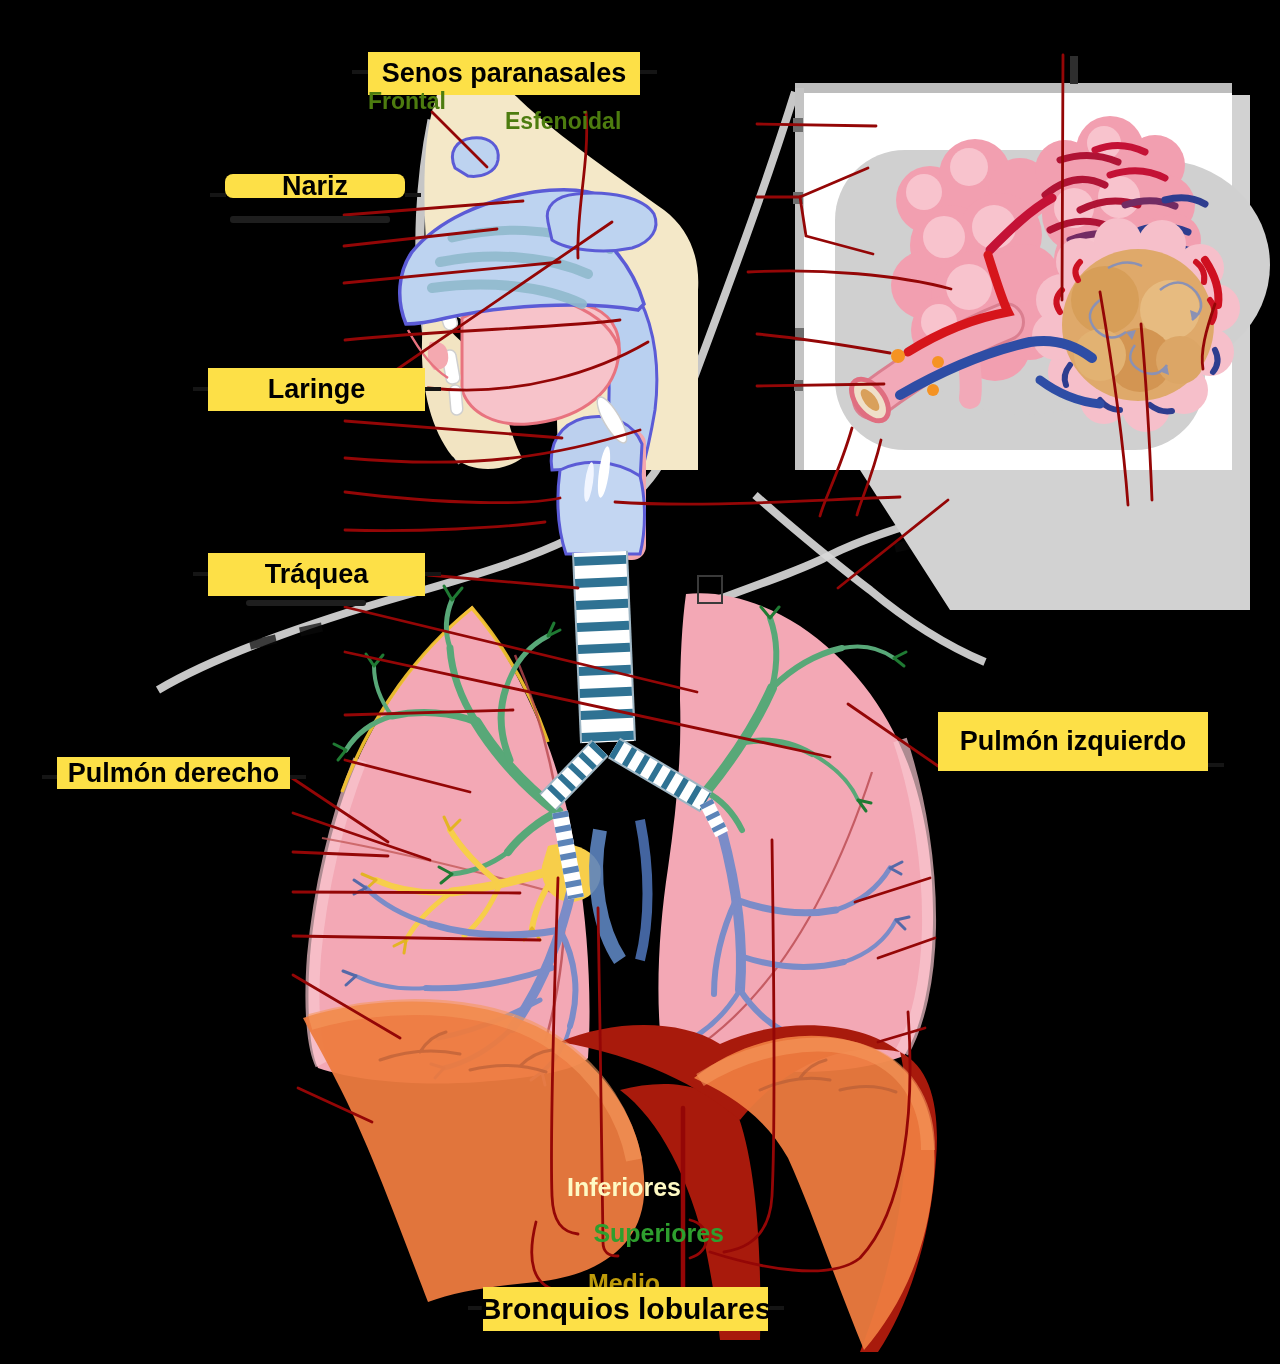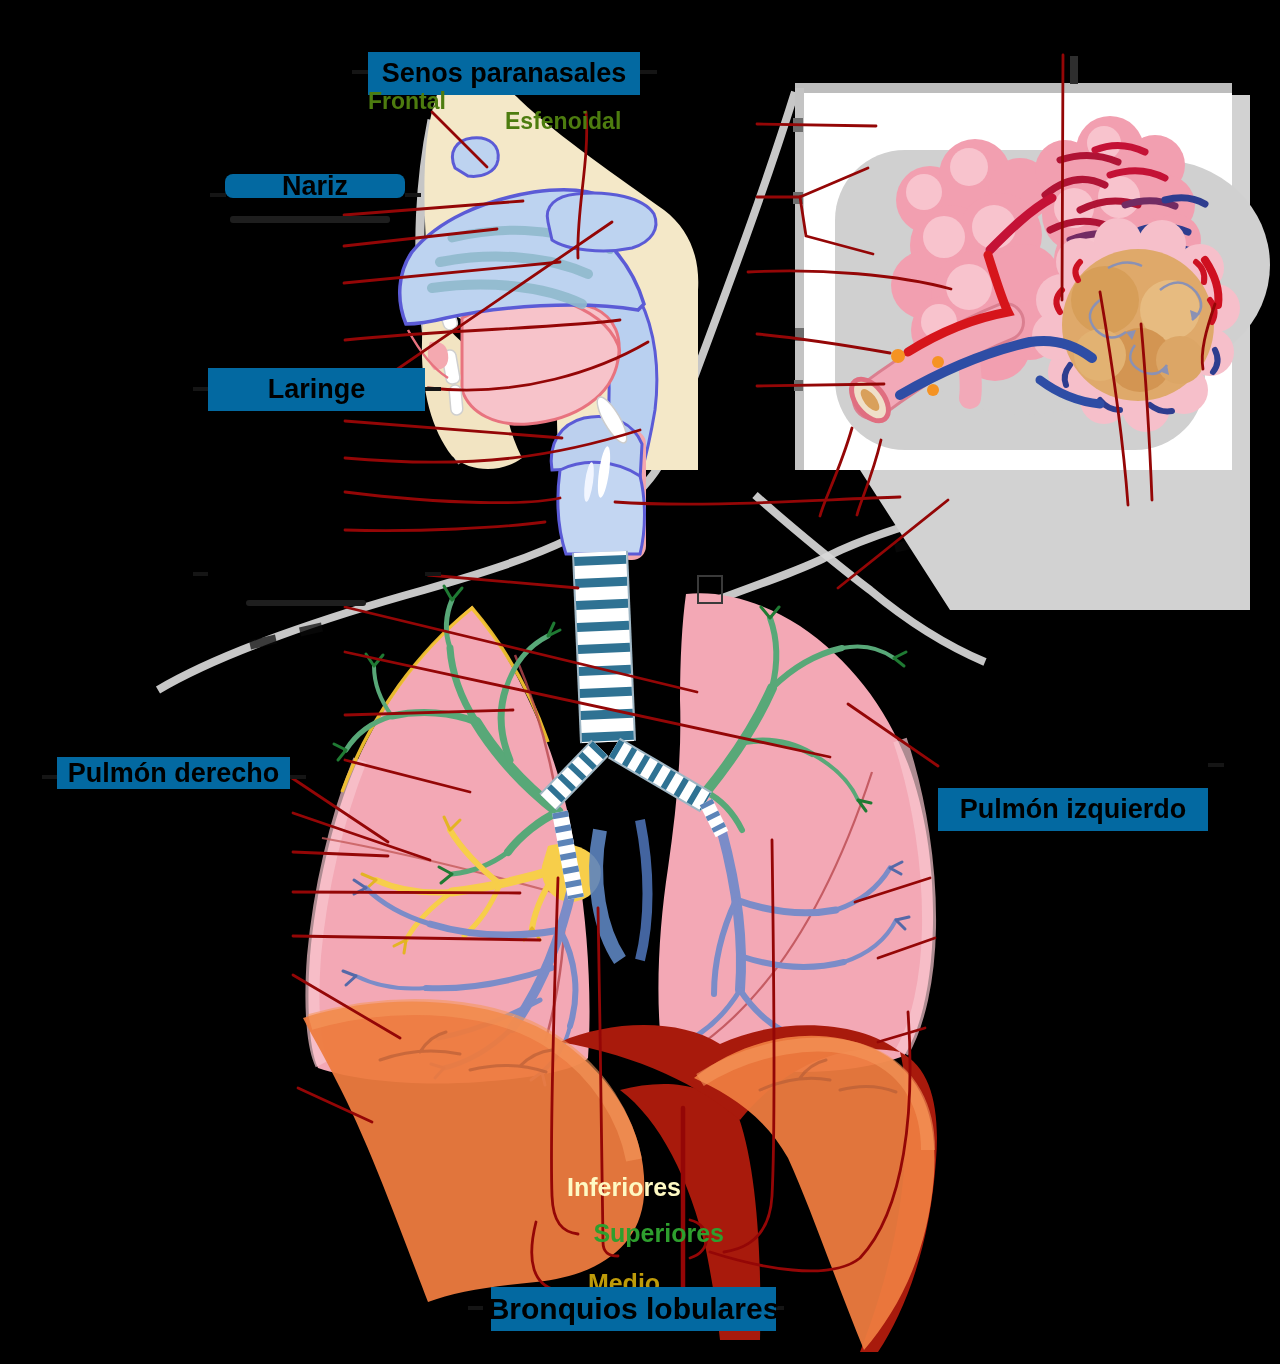--- a/index.html
+++ b/index.html
@@ -1,26 +1,26 @@
 <!DOCTYPE html>
 <html><head>
 <meta charset="utf-8">
 <style>
   html,body{margin:0;padding:0;background:#000;}
   #stage{position:relative;width:1280px;height:1364px;background:#000;overflow:hidden;
          font-family:"Liberation Sans", sans-serif;}
   #stage svg{position:absolute;left:0;top:0;}
-  .label-box{position:absolute;background:#0369a1;color:#000;font-weight:bold;
+  .label-box{position:absolute;background:#fde047;color:#000;font-weight:bold;
              display:flex;align-items:center;justify-content:center;
              font-size:27px;z-index:5;white-space:nowrap;}
   .partial-label{position:absolute;color:#4d7c0f;font-weight:bold;font-size:23px;z-index:6;
                  white-space:nowrap;}
   .legend-item{position:absolute;width:200px;text-align:center;font-weight:bold;
                font-size:25px;z-index:5;}
-  .big{font-size:30px;margin-left:8px;}
+  .big{font-size:30px;}
 </style>
 </head>
 <body>
 
 <div id="stage">
 
 <svg width="1280" height="1364" viewBox="0 0 1280 1364">
 
   <g fill="none" stroke="#D8D8D8" stroke-opacity="0.92">
     <path d="M795,92 C755,220 700,360 668,448 C636,528 520,562 424,590 C330,616 222,652 158,690" stroke-width="8"></path>
@@ -448,24 +448,25 @@
 
 <div class="label-box" style="left:368px;top:52px;width:272px;height:43px;">Senos paranasales</div>
 
 <div class="partial-label" style="left:368px;top:88px;">Frontal</div>
 <div class="partial-label" style="left:505px;top:88px;margin-top:20px;">Esfenoidal</div>
 
 <div class="label-box" style="left:225px;top:174px;width:180px;height:24px;border-radius:8px;">Nariz</div>
 
 <div class="label-box" style="left:208px;top:368px;width:217px;height:43px;text-align:right;">Laringe</div>
 
+<div class="label-box" style="left:208px;top:553px;width:217px;height:43px;">Tráquea</div>
 
 <div class="label-box" style="left:57px;top:757px;width:233px;height:32px;">Pulmón derecho</div>
 
-<div class="label-box" style="left:938px;top:788px;width:270px;height:43px;">Pulmón izquierdo</div>
+<div class="label-box" style="left:938px;top:712px;width:270px;height:59px;">Pulmón izquierdo</div>
 
 <div class="legend-item" style="left: 524px; top: 1219px; color: rgb(46, 159, 46); text-align: right;">Superiores</div>
 <div class="legend-item" style="left: 524px; top: 1173px; color: #fef9c3;">Inferiores</div>
 <div class="legend-item" style="left: 524px; top: 1269px; color: rgb(190, 155, 10);">Medio</div>
 
 <div class="label-box big" style="left:483px;top:1287px;width:285px;height:44px;">Bronquios lobulares</div>
 
 </div>
 
 </body></html>

